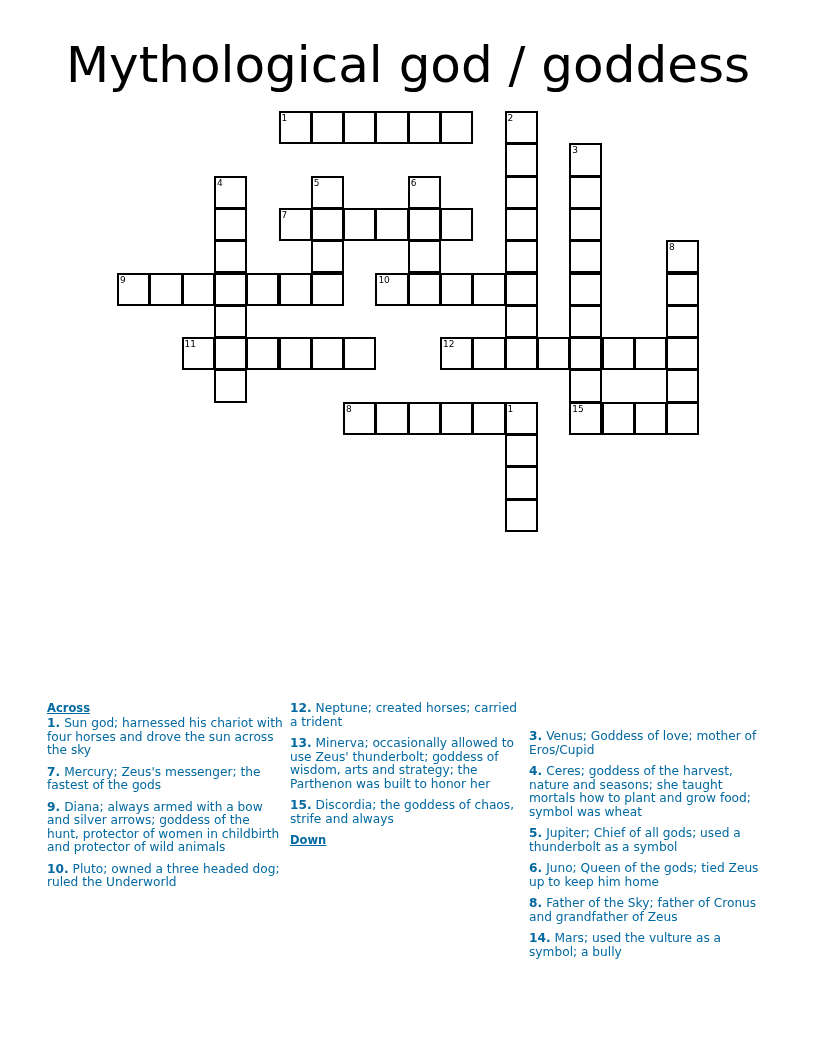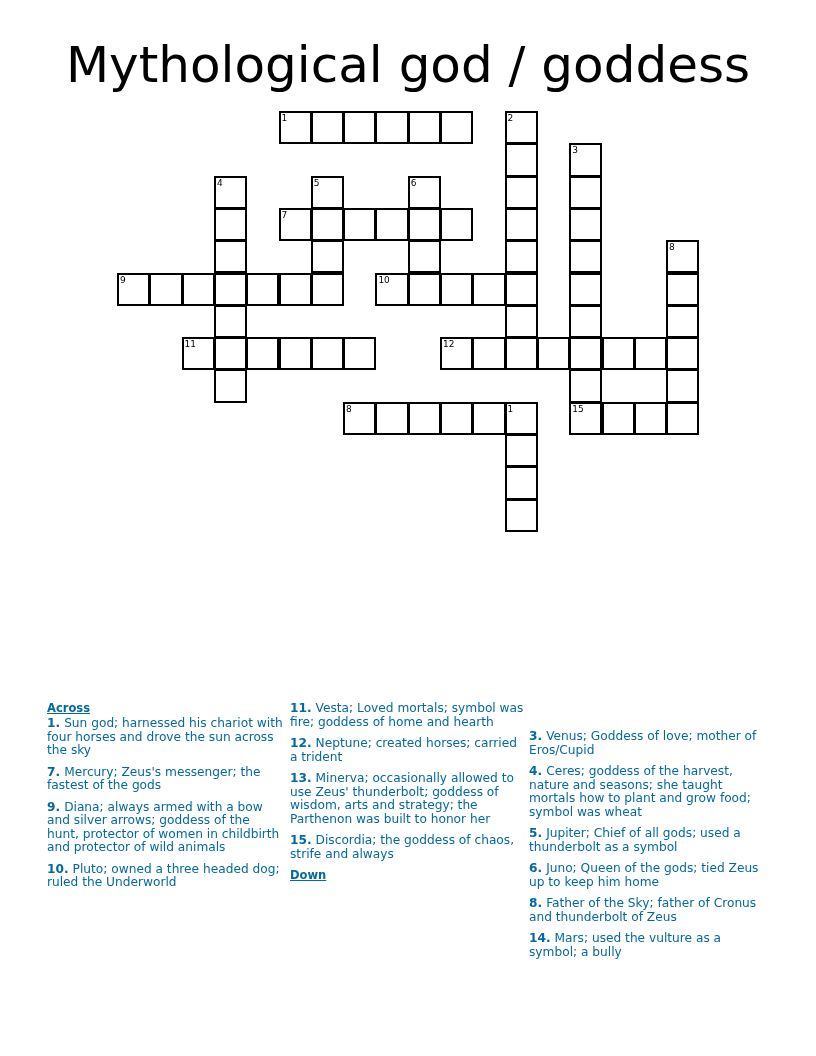--- a/index.html
+++ b/index.html
@@ -197,30 +197,29 @@
   <div id="col1-list">
       <div class="clue"><span class="cnum">1.</span><span>Sun god; harnessed his chariot with four horses and drove the sun across the sky</span></div>
       <div class="clue"><span class="cnum">7.</span><span>Mercury; Zeus's messenger; the fastest of the gods</span></div>
       <div class="clue"><span class="cnum">9.</span><span>Diana; always armed with a bow and silver arrows; goddess of the hunt, protector of women in childbirth and protector of wild animals</span></div>
       <div class="clue"><span class="cnum">10.</span><span>Pluto; owned a three headed dog; ruled the Underworld</span></div>
     </div>
 </div>
 
 <div class="clues col2">
   <div id="col2-across-list">
-      <div class="clue"><span class="cnum">11.</span><span>Vesta; Loved mortals; symbol was fire; goddess of home and hearth</span></div>
       <div class="clue"><span class="cnum">12.</span><span>Neptune; created horses; carried a trident</span></div>
       <div class="clue"><span class="cnum">13.</span><span>Minerva; occasionally allowed to use Zeus' thunderbolt; goddess of wisdom, arts and strategy; the Parthenon was built to honor her</span></div>
       <div class="clue"><span class="cnum">15.</span><span>Discordia; the goddess of chaos, strife and always</span></div>
     </div>
   <div class="section-head">Down</div>
 </div>
 
 <div class="clues col3">
   <div id="col3-list">
       <div class="clue"><span class="cnum">3.</span><span>Venus; Goddess of love; mother of Eros/Cupid</span></div>
       <div class="clue"><span class="cnum">4.</span><span>Ceres; goddess of the harvest, nature and seasons; she taught mortals how to plant and grow food; symbol was wheat</span></div>
       <div class="clue"><span class="cnum">5.</span><span>Jupiter; Chief of all gods; used a thunderbolt as a symbol</span></div>
       <div class="clue"><span class="cnum">6.</span><span>Juno; Queen of the gods; tied Zeus up to keep him home</span></div>
-      <div class="clue"><span class="cnum">8.</span><span>Father of the Sky; father of Cronus and thunderbolt of Zeus</span></div>
+      <div class="clue"><span class="cnum">8.</span><span>Father of the Sky; father of Cronus and grandfather of Zeus</span></div>
       <div class="clue"><span class="cnum">14.</span><span>Mars; used the vulture as a symbol; a bully</span></div>
     </div>
 </div>
 
 </body></html>

